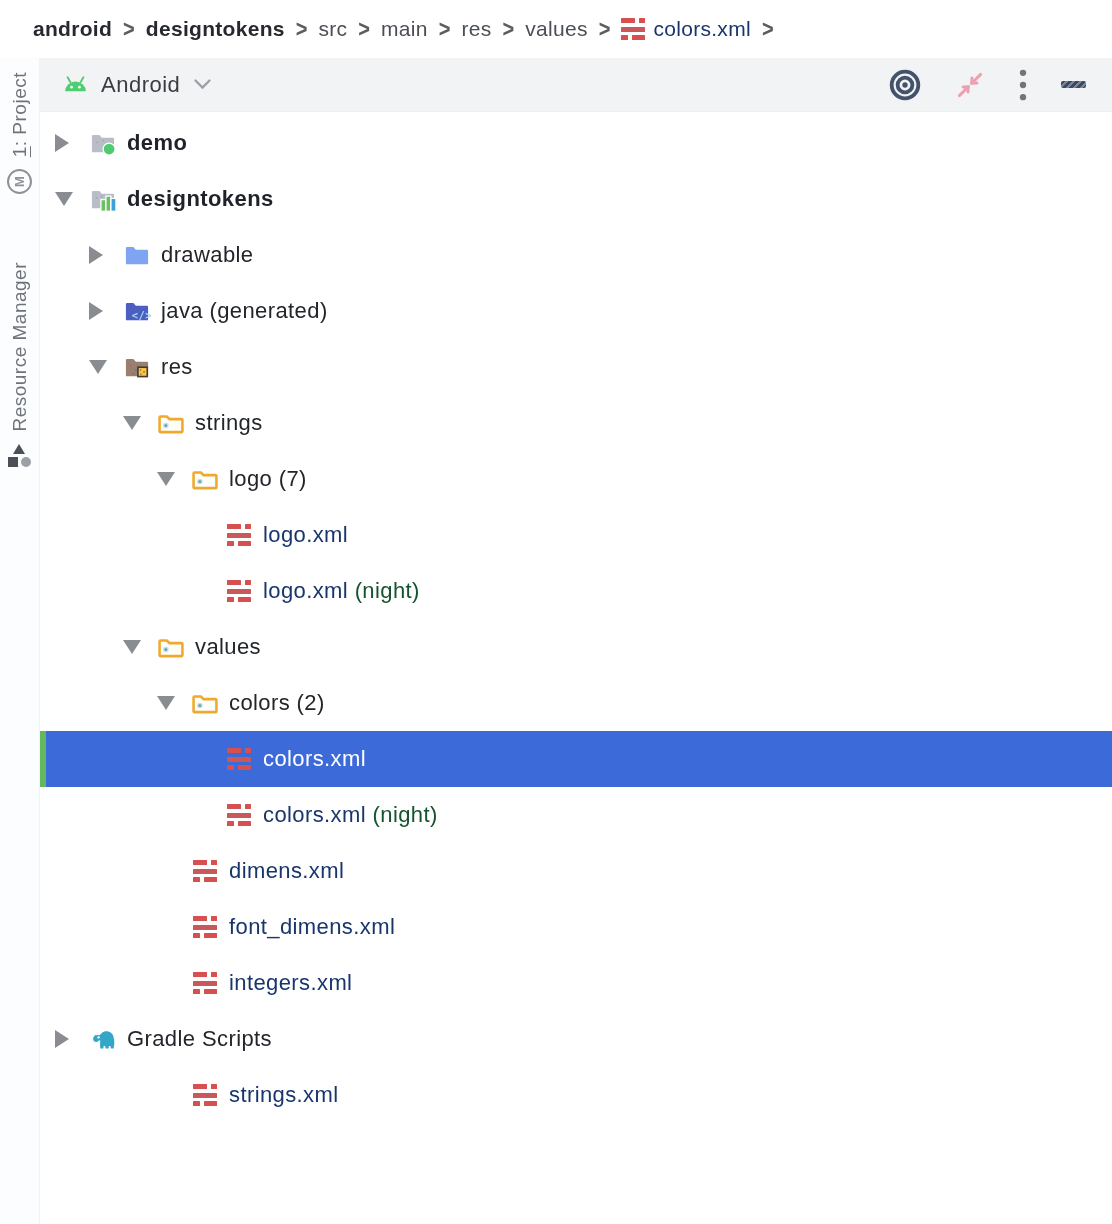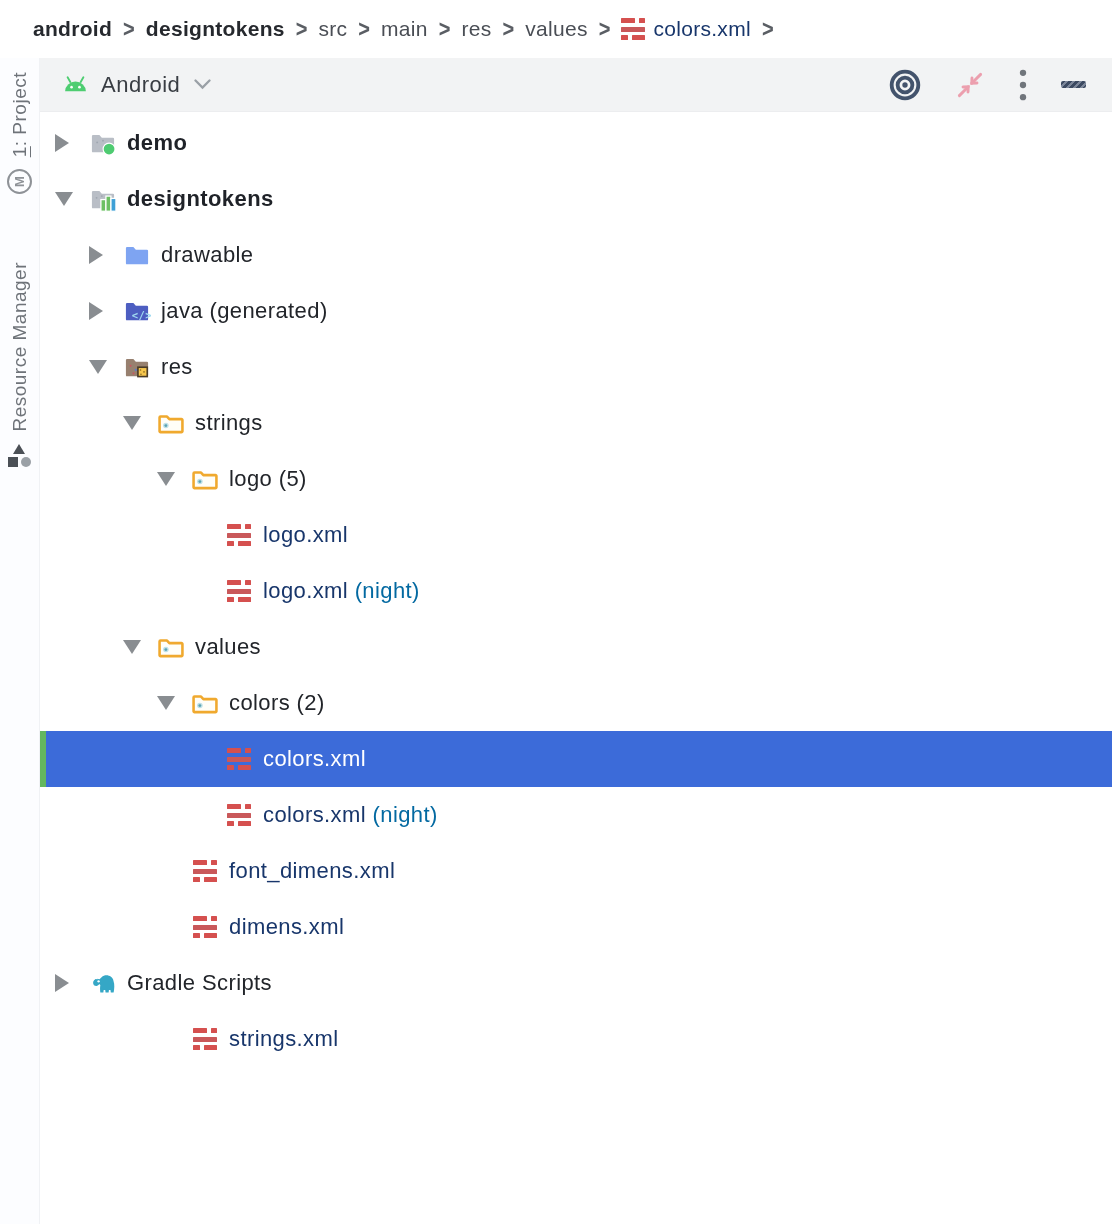--- a/index.html
+++ b/index.html
@@ -74,21 +74,21 @@
   .arrow{display:block;width:0;height:0;}
   .arrow.collapsed{border-top:9px solid transparent;border-bottom:9px solid transparent;
     border-left:14px solid #898D91;}
   .arrow.expanded{border-left:9px solid transparent;border-right:9px solid transparent;
     border-top:14px solid #898D91;}
   .icon-slot{width:28px;height:28px;flex:none;margin-right:10px;
     display:flex;align-items:center;justify-content:center;}
   .lbl{white-space:nowrap;}
   .lbl.bold{font-weight:700;color:#1F2228;}
   .lbl.navy{color:var(--navy);}
-  .sfx{white-space:pre;color:#0369a1;}
+  .sfx{white-space:pre;color:#14532d;}
 
   
   .xmlicon{width:24px;height:22px;display:flex;flex-direction:column;justify-content:space-between;}
   .xmlicon .r{display:flex;justify-content:space-between;height:5px;}
   .xmlicon .b{background:var(--xml-red);border-radius:.5px;height:5px;}
   .xmlicon .r2 .b{background:var(--xml-red2);}
 </style>
 </head>
 <body>
 
@@ -301,21 +301,21 @@
     <span class="arrow-slot">
               <span class="arrow expanded"></span>
             </span>
     <span class="icon-slot">
               <svg width="28" height="28" viewBox="0 0 24 24">
       <path d="M3 6.5 h5.6 l2 2.2 H21 a.8.8 0 0 1 .8.8 V19 a.8.8 0 0 1 -.8.8 H3 a.8.8 0 0 1 -.8-.8 V7.3 A.8.8 0 0 1 3 6.5 Z" fill="#FFFEF8" stroke="#F0A92E" stroke-width="2.2" stroke-linejoin="round"></path>
       <circle cx="7.6" cy="14.2" r="2.4" fill="#BFE0E6"></circle>
       <circle cx="7.6" cy="14.2" r="1.2" fill="#5BA3B4"></circle>
     </svg>
             </span>
-    <span class="lbl">logo (5)</span>
+    <span class="lbl">logo (7)</span>
 
   </div>
           <div class="tree-row" style="--lvl: 4;">
     <span class="arrow-slot"></span>
     <span class="icon-slot">
               <span class="xmlicon">
       <span class="r">
                   <span class="b" style="width:14px"></span>
                   <span class="b" style="width:6px"></span>
                 </span>
@@ -429,41 +429,61 @@
                 </span>
       <span class="r r2">
                   <span class="b" style="width:24px"></span>
                 </span>
       <span class="r">
                   <span class="b" style="width:7px"></span>
                   <span class="b" style="width:13px"></span>
                 </span>
     </span>
             </span>
+    <span class="lbl navy">dimens.xml</span>
+
+  </div>
+          <div class="tree-row" style="--lvl: 3;">
+    <span class="arrow-slot"></span>
+    <span class="icon-slot">
+              <span class="xmlicon">
+      <span class="r">
+                  <span class="b" style="width:14px"></span>
+                  <span class="b" style="width:6px"></span>
+                </span>
+      <span class="r r2">
+                  <span class="b" style="width:24px"></span>
+                </span>
+      <span class="r">
+                  <span class="b" style="width:7px"></span>
+                  <span class="b" style="width:13px"></span>
+                </span>
+    </span>
+            </span>
     <span class="lbl navy">font_dimens.xml</span>
 
   </div>
           <div class="tree-row" style="--lvl: 3;">
     <span class="arrow-slot"></span>
     <span class="icon-slot">
               <span class="xmlicon">
       <span class="r">
                   <span class="b" style="width:14px"></span>
                   <span class="b" style="width:6px"></span>
                 </span>
       <span class="r r2">
                   <span class="b" style="width:24px"></span>
                 </span>
       <span class="r">
                   <span class="b" style="width:7px"></span>
                   <span class="b" style="width:13px"></span>
                 </span>
     </span>
             </span>
-    <span class="lbl navy">dimens.xml</span>
+    <span class="lbl navy">integers.xml</span>
 
   </div>
           <div class="tree-row" style="--lvl: 0;">
     <span class="arrow-slot">
               <span class="arrow collapsed"></span>
             </span>
     <span class="icon-slot">
               <svg width="30" height="28" viewBox="0 0 24 24">
       <path d="M21 10.2 c-0.8 -4.6 -6.8 -6.4 -10.2 -3.2 l-1.8 1.8 c-2.6 -1.4 -5.5 0.3 -5.5 2.9 0 1.7 1.2 2.8 2.8 2.8 1.1 0 2 -0.6 2.5 -1.6 l0.9 0.9 c-0.4 2.6 -0.2 4.6 0 6.4 h2.6 l0.3 -2.1 h1.3 l0.3 2.1 h2.6 l0.3 -2.1 h1.3 l0.3 2.1 h2.4 c0.6 -3.2 1 -7 -0.1 -10 z" fill="#35A7C6"></path>
       <circle cx="8.2" cy="10.6" r="1" fill="#fff"></circle>

